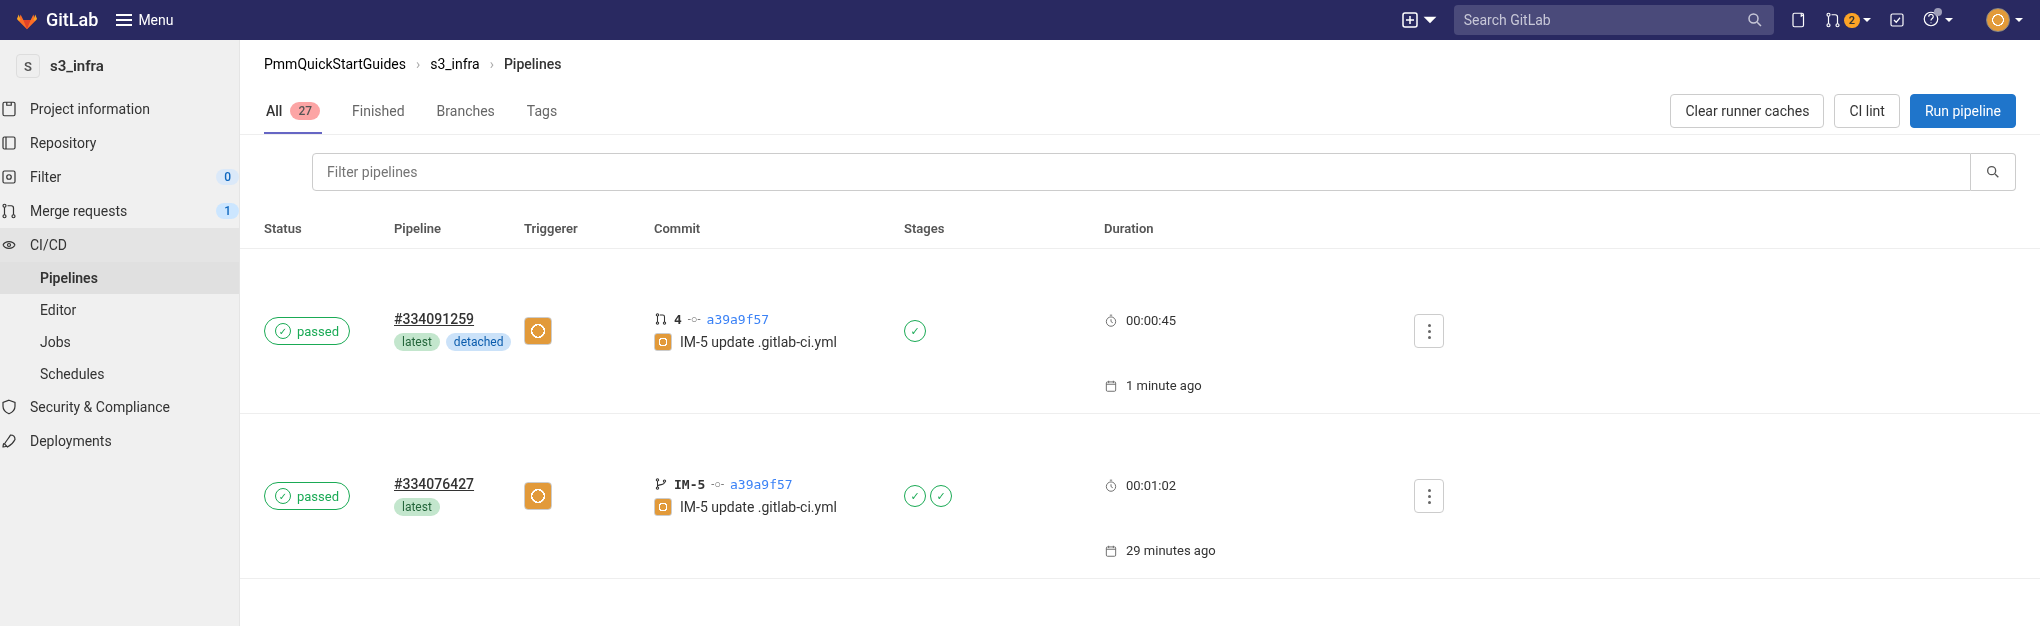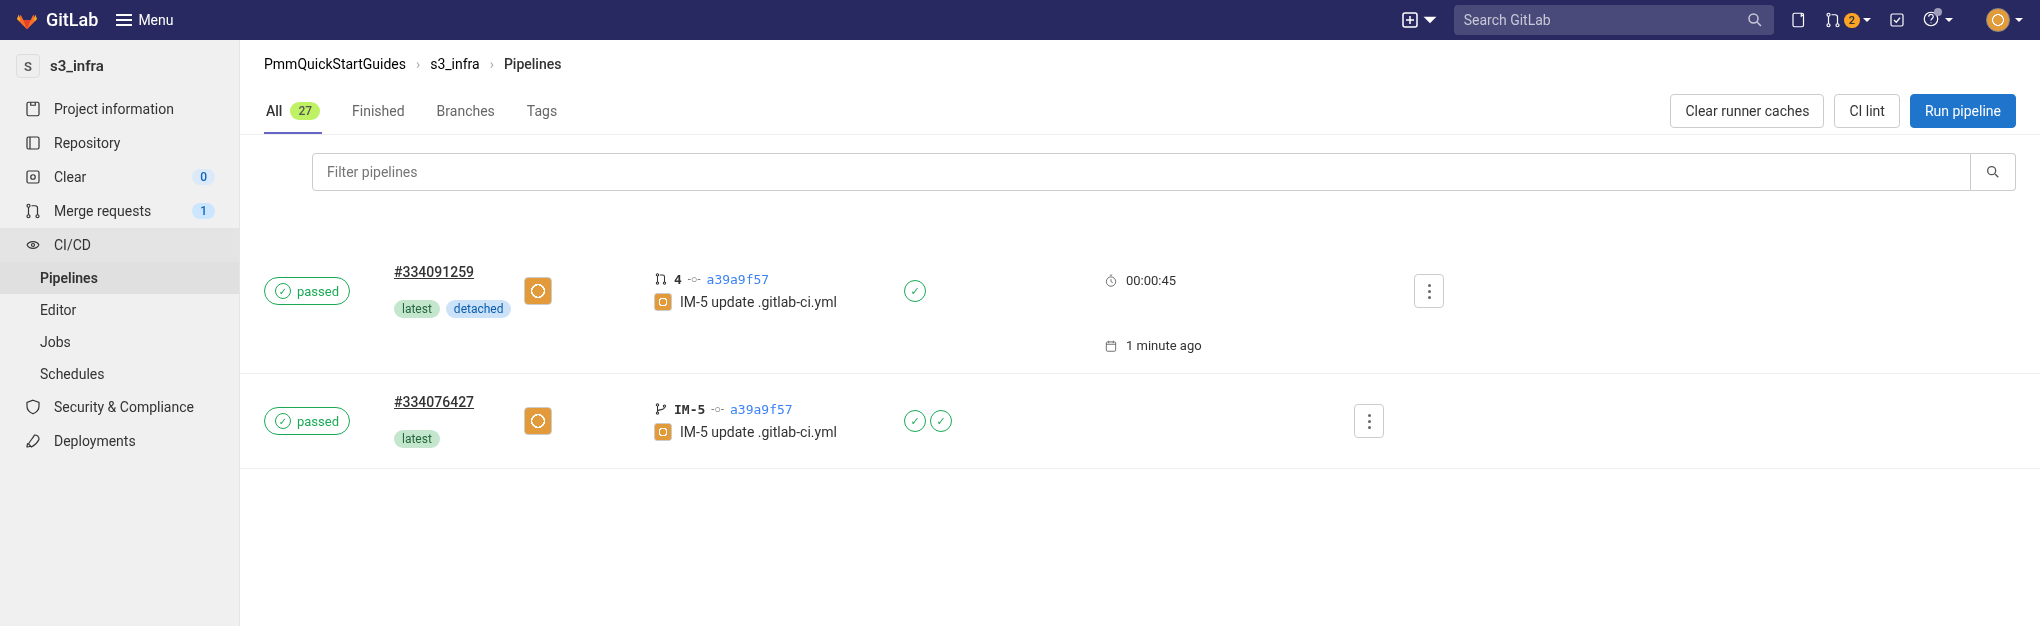--- a/index.html
+++ b/index.html
@@ -29,21 +29,21 @@
 .caret { width: 10px; height: 10px; }
 .caret path { fill: #fff; }
 
 
 .layout { display: flex; }
 .sidebar { width: 240px; background: #f0f0f0; min-height: calc(100vh - 40px); border-right: 1px solid #e5e5e5; }
 .project-head { display: flex; align-items: center; gap: 10px; padding: 14px 16px; }
 .project-icon { width: 24px; height: 24px; background: #eee; border: 1px solid #ddd; display: flex; align-items: center; justify-content: center; font-weight: 600; font-size: 13px; color: #555; border-radius: 4px; }
 .project-name { font-weight: 600; font-size: 15px; }
 .nav { list-style: none; }
-.nav > li { display: flex; align-items: center; padding: 8px 24px; gap: 12px; cursor: pointer; color: #333; }
+.nav > li { display: flex; align-items: center; padding: 8px 0; gap: 12px; cursor: pointer; color: #333; }
 .nav > li.active { background: #e4e4e4; border-left: 0; }
 .nav .nicon { width: 18px; height: 18px; flex-shrink: 0; }
 .nav .nicon svg { width: 18px; height: 18px; fill: none; stroke: #333; stroke-width: 1.6; }
 .nav .label { flex: 1; }
 .nav .count { background: #cce6ff; color: #1068bf; font-size: 12px; padding: 1px 8px; border-radius: 10px; font-weight: 500; }
 .nav .count.zero { background: #dbe9f9; }
 .subnav { list-style: none; background: #f0f0f0; }
 .subnav li { padding: 8px 16px 8px 40px; cursor: pointer; color: #333; }
 .subnav li.sel { background: #e0e0e0; font-weight: 600; border-radius: 0; }
 
@@ -52,40 +52,40 @@
 .breadcrumb { padding: 16px 24px; font-size: 14px; color: #666; display: flex; align-items: center; gap: 10px; }
 .breadcrumb a { color: #000000; text-decoration: none; cursor: pointer; }
 .breadcrumb .sep { color: #aaa; }
 .breadcrumb .current { color: #333; font-weight: 500; }
 
 .toolbar { display: flex; align-items: center; border-bottom: 1px solid #eee; padding: 0 24px; }
 .tabs { display: flex; gap: 28px; }
 .tab { padding: 14px 2px; cursor: pointer; color: #666; position: relative; display: flex; align-items: center; gap: 8px; }
 .tab.active { color: #333; font-weight: 500; }
 .tab.active::after { content: ''; position: absolute; bottom: 0; left: 0; right: 0; height: 2px; background: #6666c4; }
-.tab .pill { background: #bef264; color: #555; font-size: 12px; padding: 2px 8px; border-radius: 10px; }
+.tab .pill { background: #fca5a5; color: #555; font-size: 12px; padding: 2px 8px; border-radius: 10px; }
 .toolbar-spacer { flex: 1; }
 .action-btn { border: 1px solid #ccc; background: #fff; padding: 8px 14px; border-radius: 4px; cursor: pointer; font-size: 14px; color: #333; margin-left: 10px; }
 .action-btn.primary { background: #1f75cb; color: #fff; border-color: #1f75cb; }
 
 .filter-row { padding: 18px 24px; display: flex; gap: 0; margin-left: 48px; }
 .filter-input { flex: 1; border: 1px solid #ccc; border-radius: 4px 0 0 4px; padding: 10px 14px; font-size: 14px; outline: none; }
 .filter-search { border: 1px solid #ccc; border-left: none; border-radius: 0 4px 4px 0; background: #fff; padding: 0 14px; cursor: pointer; display: flex; align-items: center; }
 .filter-search svg { width: 16px; height: 16px; stroke: #555; fill: none; stroke-width: 2; }
 
 .table { width: 100%; }
 .thead { display: grid; grid-template-columns: 130px 130px 130px 250px 200px 280px 60px; padding: 12px 24px; border-bottom: 1px solid #eee; color: #555; font-size: 13px; font-weight: 600; gap: 0; }
 .trow { display: grid; grid-template-columns: 130px 130px 130px 250px 200px 280px 60px; padding: 20px 24px; border-bottom: 1px solid #eee; align-items: center; }
 
 .status-badge { display: inline-flex; align-items: center; gap: 6px; border: 1px solid #1aaa55; color: #1aaa55; padding: 5px 10px; border-radius: 14px; font-size: 13px; }
 .status-badge .ring { width: 16px; height: 16px; border: 1.6px solid #1aaa55; border-radius: 50%; display: flex; align-items: center; justify-content: center; }
 .status-badge .ring::after { content: '✓'; font-size: 10px; color: #1aaa55; }
 
 .pipeline-id { color: #333; font-size: 14px; text-decoration: underline; cursor: pointer; font-weight: 500; }
-.pipe-tags { display: flex; gap: 6px; margin-top: 20px; flex-wrap: wrap; }
+.pipe-tags { display: flex; gap: 6px; margin-top: 6px; flex-wrap: wrap; }
 .ptag { font-size: 12px; padding: 2px 8px; border-radius: 10px; }
 .ptag.latest { background: #c3e6cd; color: #24663b; }
 .ptag.detached { background: #cbe2f9; color: #0b5cad; }
 
 .triggerer-av { width: 28px; height: 28px; border-radius: 4px; background: radial-gradient(circle, #e29a3a 30%, #fff 31%, #fff 38%, #e29a3a 39%); border: 1px solid #ccc; }
 
 .commit-cell { display: flex; flex-direction: column; gap: 6px; }
 .commit-line1 { display: flex; align-items: center; gap: 6px; }
 .commit-sha { color: #3b82f6; cursor: pointer; font-family: monospace; font-size: 13px; }
 .commit-ref { font-weight: 600; font-family: monospace; font-size: 13px; }
@@ -205,21 +205,21 @@
               <rect x="4" y="4" width="16" height="16" rx="2"></rect>
               <path d="M8 4v16"></path>
             </svg></span>
         <span class="label">Repository</span>
       </li>
       <li>
         <span class="nicon"><svg viewBox="0 0 24 24">
               <rect x="4" y="4" width="16" height="16" rx="2"></rect>
               <circle cx="12" cy="12" r="3"></circle>
             </svg></span>
-        <span class="label">Clear</span>
+        <span class="label">Filter</span>
         <span class="count zero">0</span>
       </li>
       <li>
         <span class="nicon"><svg viewBox="0 0 24 24">
               <circle cx="6" cy="5" r="2"></circle>
               <circle cx="6" cy="19" r="2"></circle>
               <circle cx="18" cy="19" r="2"></circle>
               <path d="M6 7v10M10 5h5a3 3 0 013 3v9"></path>
             </svg></span>
         <span class="label">Merge requests</span>
@@ -284,20 +284,29 @@
       <input class="filter-input" placeholder="Filter pipelines" style="">
       <button class="filter-search">
         <svg viewBox="0 0 24 24">
             <circle cx="10" cy="10" r="6"></circle>
             <path d="M15 15l5 5"></path>
           </svg>
       </button>
     </div>
 
     <div class="table">
+      <div class="thead">
+        <div>Status</div>
+        <div>Pipeline</div>
+        <div>Triggerer</div>
+        <div>Commit</div>
+        <div>Stages</div>
+        <div>Duration</div>
+        <div></div>
+      </div>
       <div id="rows">
           <div class="trow">
             <div><span class="status-badge">
                 <span class="ring"></span>
                 <span>passed</span>
               </span></div>
             <div><a class="pipeline-id">#334091259</a><div class="pipe-tags">
                 <span class="ptag latest">latest</span>
                 <span class="ptag detached">detached</span>
               </div></div>
@@ -373,20 +382,36 @@
               </div>
               <div class="commit-line2">
                 <div class="mini-av"></div>
                 <span>IM-5 update .gitlab-ci.yml</span>
               </div>
             </div>
             <div class="stages-cell">
               <span class="stage-ring"></span>
               <span class="stage-ring"></span>
             </div>
+            <div class="duration-cell">
+              <div class="dline">
+                <svg viewBox="0 0 24 24">
+                  <circle cx="12" cy="13" r="8"></circle>
+                  <path d="M12 9v4l3 2M10 2h4"></path>
+                </svg>
+                <span>00:01:02</span>
+              </div>
+              <div class="dline">
+                <svg viewBox="0 0 24 24">
+                  <rect x="4" y="5" width="16" height="16" rx="2"></rect>
+                  <path d="M4 9h16M8 3v4M16 3v4"></path>
+                </svg>
+                <span>29 minutes ago</span>
+              </div>
+            </div>
             <div class="row-actions">
               <div class="kebab">
                 <span></span>
                 <span></span>
                 <span></span>
               </div>
             </div>
           </div>
         </div>
     </div>

